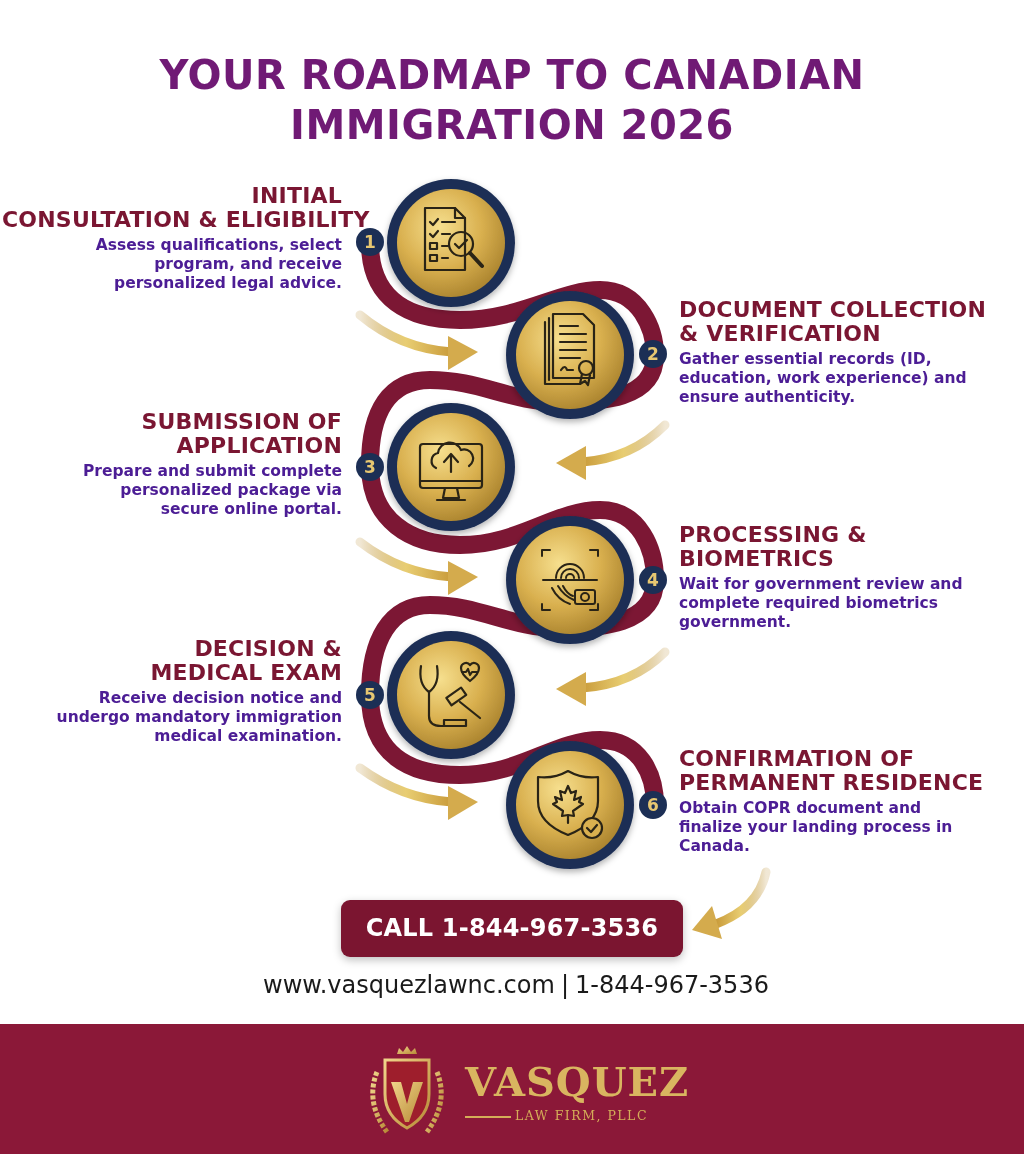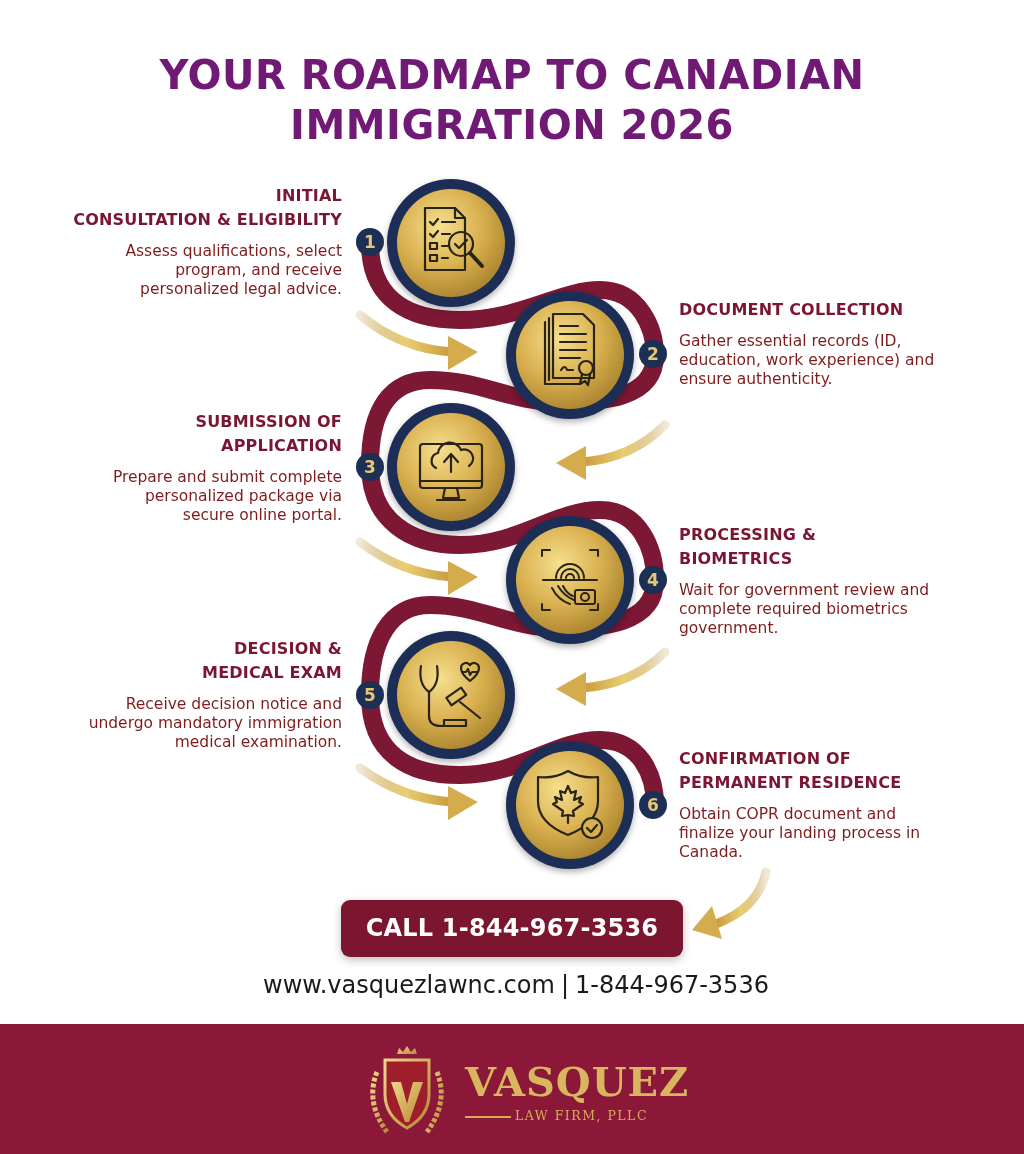--- a/index.html
+++ b/index.html
@@ -13,26 +13,26 @@
     font-size: 40px; line-height: 50px; letter-spacing: 0.5px;
   }
   .title span { display: block; }
 
   svg.art { position: absolute; left: 0; top: 0; }
 
   .step { position: absolute; width: 340px; }
   .step.left { text-align: right; }
   .step.right { text-align: left; }
   .step-title {
-    color: #7a1632; font-weight: bold; font-size: 16px; line-height: 24px;
+    color: #7a1632; font-weight: bold; font-size: 22px; line-height: 24px;
     letter-spacing: 0.2px;
   }
   .step-title span { display: block; white-space: nowrap; }
   .step-desc {
-    margin-top: 10px; font-size: 15.5px; line-height: 19px; color: #7f1d1d;
+    margin-top: 4px; font-size: 15.5px; line-height: 19px; color: #4c1d95; font-weight: bold;
   }
   .step-desc span { display: block; white-space: nowrap; }
 
   .cta {
     position: absolute; left: 341px; top: 900px; width: 342px; height: 57px;
     background: #7b1530; border-radius: 9px; color: #fff;
     font-weight: bold; font-size: 24px; line-height: 57px; text-align: center;
     box-shadow: 0 3px 8px rgba(0,0,0,0.25);
     letter-spacing: 0.2px; cursor: pointer;
   }
@@ -251,20 +251,21 @@
   <div class="step-desc">
     <span>Assess qualifications, select</span>
     <span>program, and receive</span>
     <span>personalized legal advice.</span>
   </div>
 </div>
 
 <div class="step right" style="left:679px; top:298px;">
   <div class="step-title">
     <span>DOCUMENT COLLECTION</span>
+    <span>&amp; VERIFICATION</span>
   </div>
   <div class="step-desc">
     <span>Gather essential records (ID,</span>
     <span>education, work experience) and</span>
     <span>ensure authenticity.</span>
   </div>
 </div>
 
 <div class="step left" style="left:2px; top:410px;">
   <div class="step-title">

